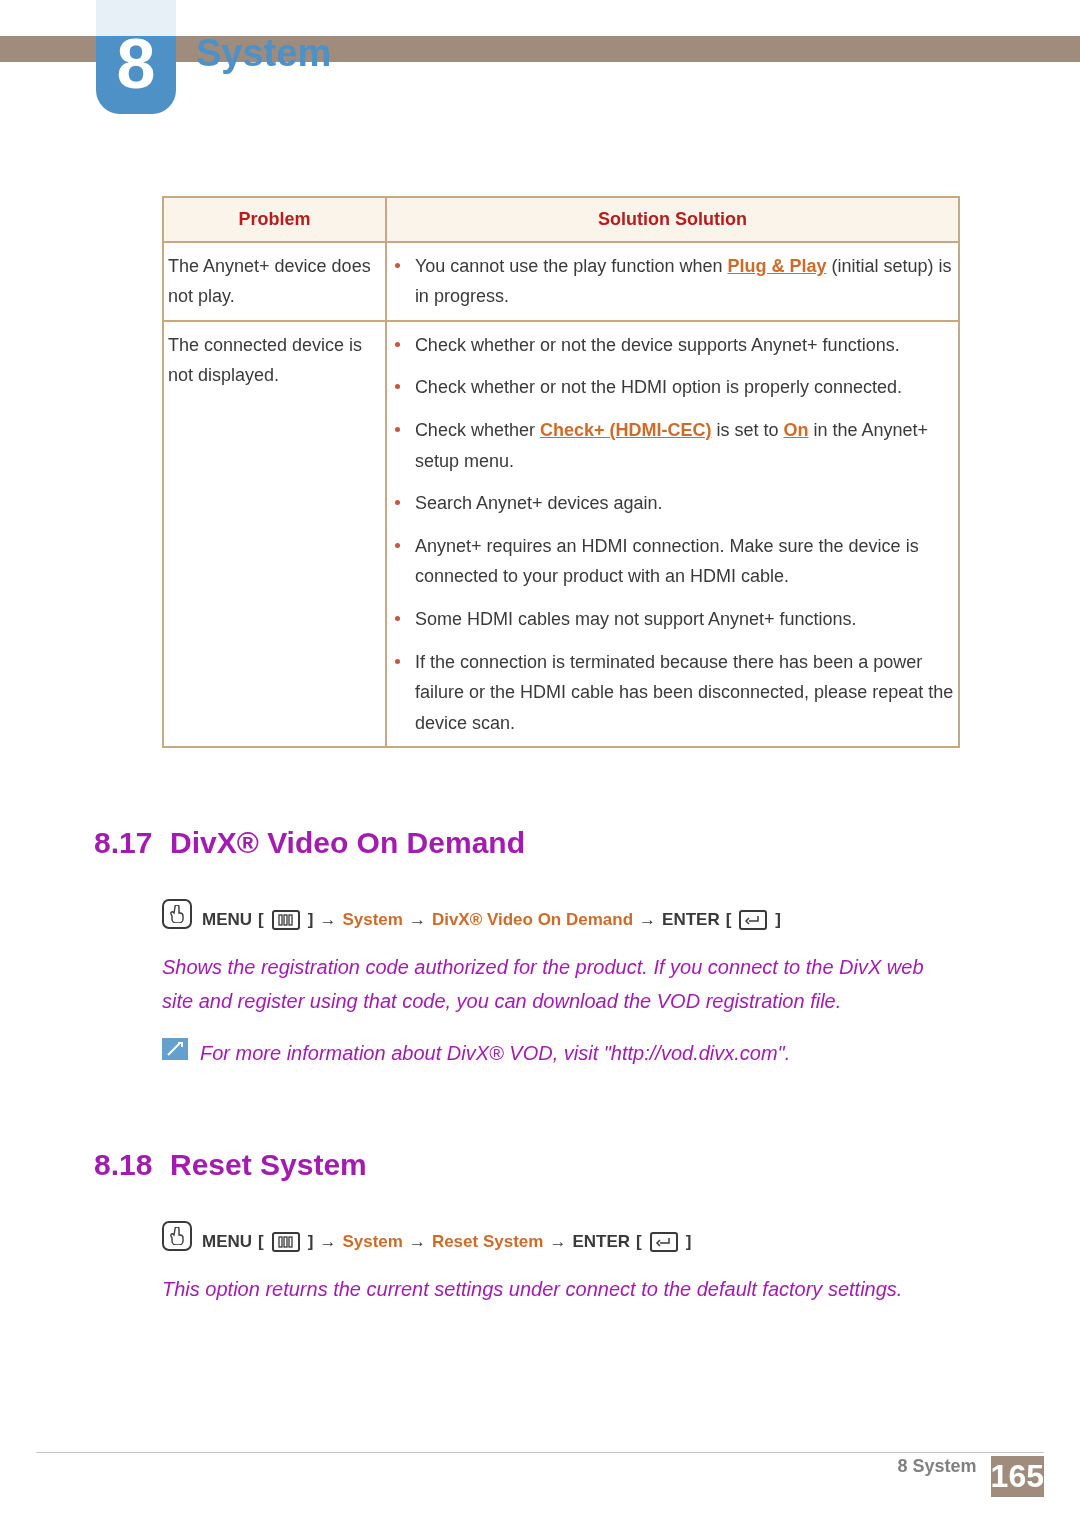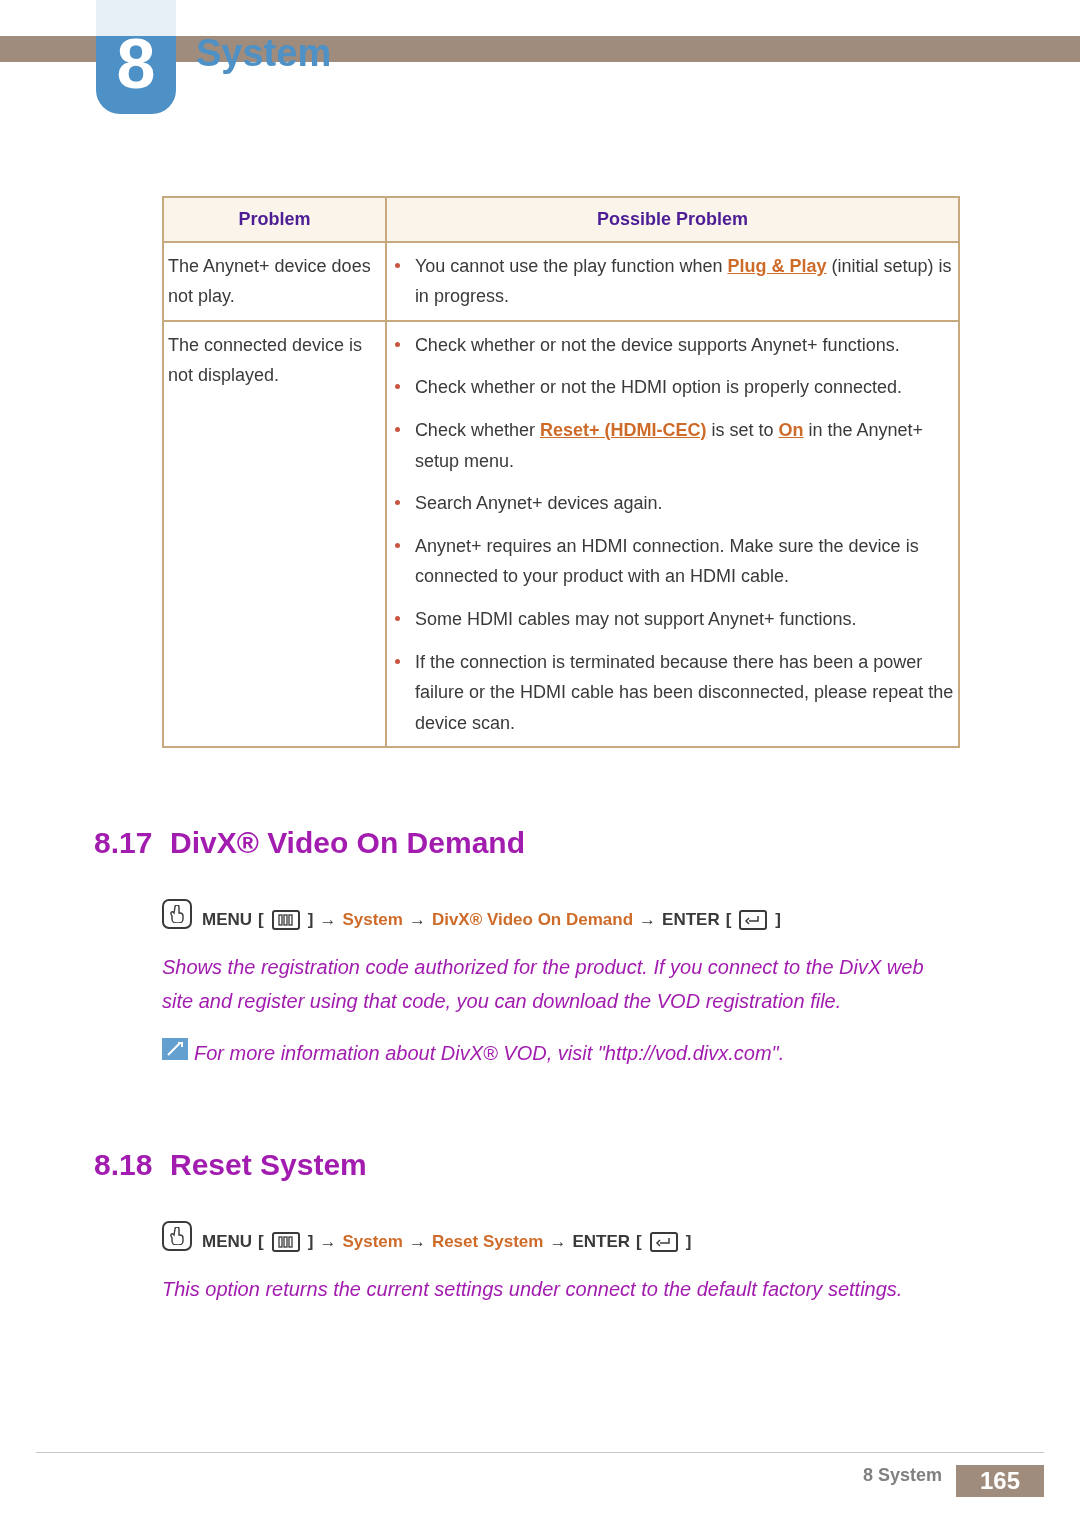--- a/index.html
+++ b/index.html
@@ -67,21 +67,21 @@
   table.troubleshoot th, table.troubleshoot td {
     border: 2px solid #c7a97f;
     padding: 8px 4px;
     text-align: left;
     vertical-align: top;
     font-size: 18px;
     line-height: 1.7;
   }
   table.troubleshoot th {
     background: #fbf4eb;
-    color: #4c1d95;
+    color: #b91c1c;
     font-weight: bold;
     text-align: center;
     padding: 6px 12px;
   }
   table.troubleshoot th:first-child,
   table.troubleshoot td:first-child { width: 28%; }
   ul.sol-list { list-style: none; padding: 0; }
   ul.sol-list li {
     position: relative;
     padding-left: 24px;
@@ -145,21 +145,21 @@
   .body-text {
     font-size: 20px;
     line-height: 1.7;
     color: #a21caf;
     margin-bottom: 18px;
     font-style: italic;
   }
   .note-row {
     display: flex;
     align-items: flex-start;
-    gap: 6px;
+    gap: 12px;
     margin-top: 8px;
   }
   .note-icon {
     width: 26px;
     height: 22px;
     background: #63a0d0;
     display: inline-flex;
     align-items: center;
     justify-content: center;
     flex-shrink: 0;
@@ -173,23 +173,23 @@
     gap: 14px;
   }
   .footer-label {
     color: #808080;
     font-size: 18px;
     font-weight: bold;
   }
   .page-badge {
     background: #a08c7d;
     color: #ffffff;
-    font-size: 24px;
-    font-weight: bold;
-    padding: 2px 24px;
+    font-size: 32px;
+    font-weight: bold;
+    padding: 2px 0;
   }
   .footer-line {
     position: absolute;
     bottom: 74px;
     left: 36px;
     right: 36px;
     height: 1px;
     background: #c7c7c7;
   }
 </style>
@@ -206,42 +206,42 @@
 </div>
 
 <div class="chapter-title">System</div>
 
 <div class="content">
 
   <table class="troubleshoot">
     <thead>
       <tr>
         <th>Problem</th>
-        <th>Possible Problem</th>
+        <th>Solution Solution</th>
       </tr>
     </thead>
     <tbody>
       <tr>
         <td>The Anynet+ device does not play.</td>
         <td>
           <ul class="sol-list">
             <li>
               <span>You cannot use the play function when </span><span class="hl-orange">Plug &amp; Play</span><span> (initial setup) is in progress.</span>
             </li>
           </ul>
         </td>
       </tr>
       <tr>
         <td>The connected device is not displayed.</td>
         <td>
           <ul class="sol-list">
             <li><span>Check whether or not the device supports Anynet+ functions.</span></li>
             <li><span>Check whether or not the HDMI option is properly connected.</span></li>
             <li>
-              <span>Check whether </span><span class="hl-orange">Reset+ (HDMI-CEC)</span><span> is set to </span><span class="hl-orange">On</span><span> in the Anynet+ setup menu.</span>
+              <span>Check whether </span><span class="hl-orange">Check+ (HDMI-CEC)</span><span> is set to </span><span class="hl-orange">On</span><span> in the Anynet+ setup menu.</span>
             </li>
             <li><span>Search Anynet+ devices again.</span></li>
             <li><span>Anynet+ requires an HDMI connection. Make sure the device is connected to your product with an HDMI cable.</span></li>
             <li><span>Some HDMI cables may not support Anynet+ functions.</span></li>
             <li><span>If the connection is terminated because there has been a power failure or the HDMI cable has been disconnected, please repeat the device scan.</span></li>
           </ul>
         </td>
       </tr>
     </tbody>
   </table>

